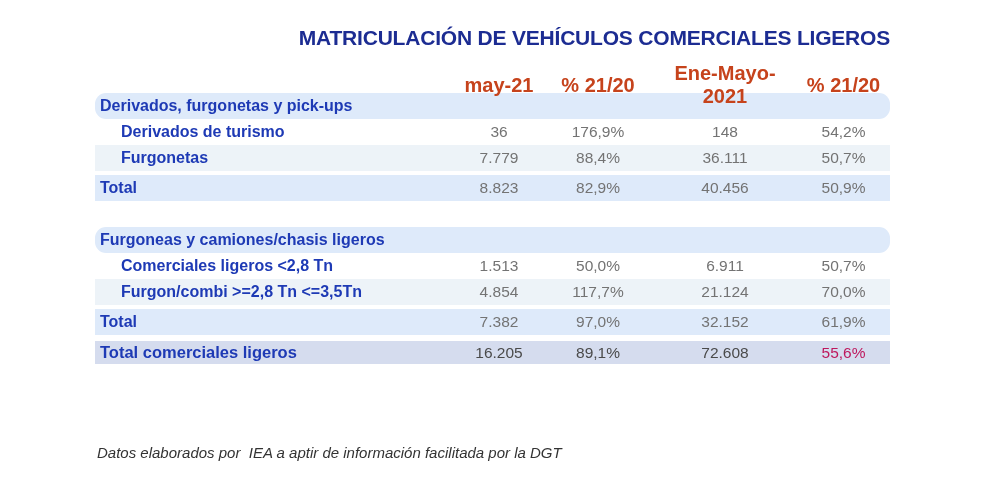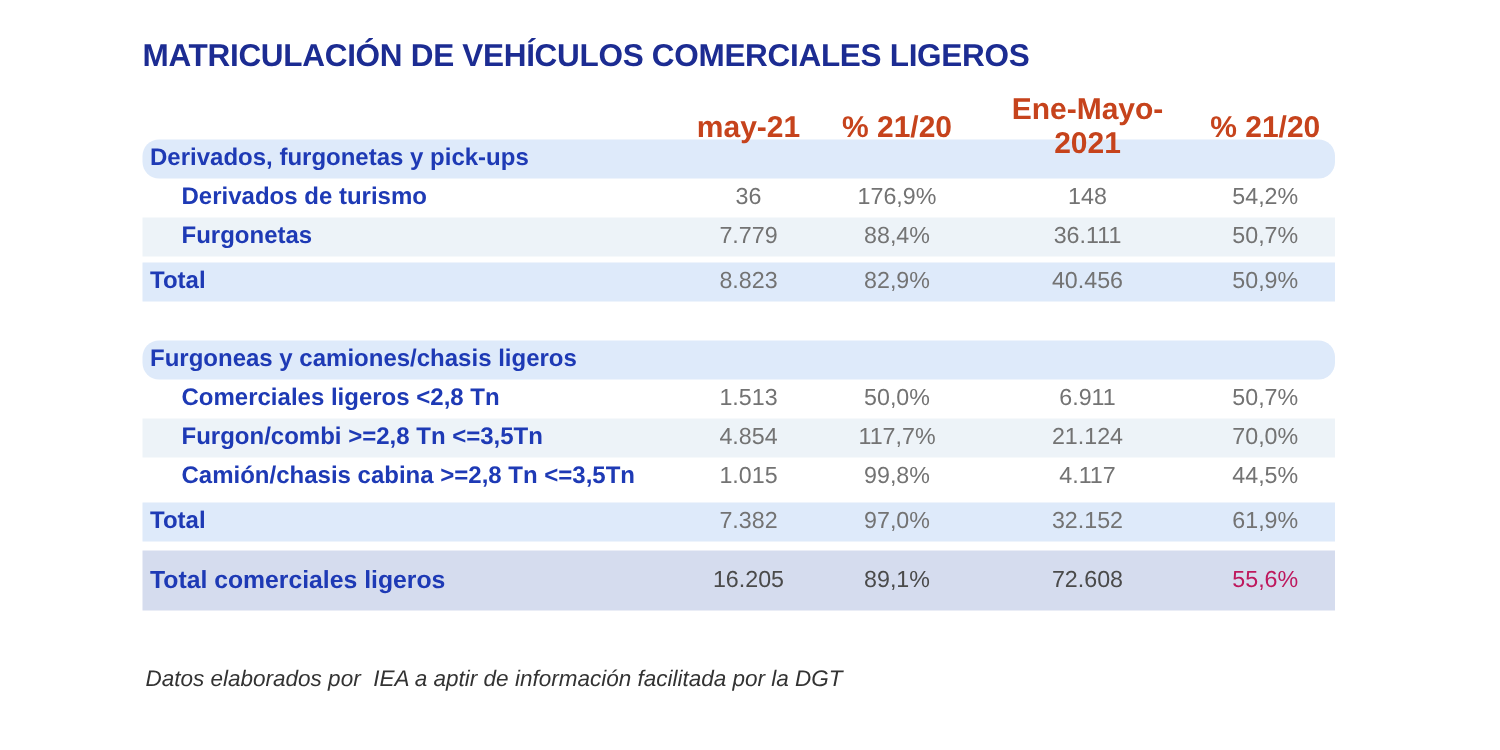--- a/index.html
+++ b/index.html
@@ -2,21 +2,21 @@
 <html><head>
 <meta charset="utf-8">
 <style>
   html, body { margin:0; padding:0; }
   body {
     width:1000px; height:500px; background:#ffffff; position:relative;
     font-family:"Liberation Sans", sans-serif; overflow:hidden;
   }
   .title {
     position:absolute; top:26px; left:95px; width:795px;
-    text-align:left; font-size:21px; font-weight:bold;
+    text-align:right; font-size:21px; font-weight:bold;
     color:#1c2c92; letter-spacing:-0.2px;
   }
   .table { position:absolute; top:62px; left:95px; width:795px; }
   .grid-row {
     display:grid;
     grid-template-columns:360px 88px 110px 144px 93px;
     align-items:center;
   }
   .head { height:31px; }
   .hcell {
@@ -27,21 +27,21 @@
     font-size:16px; font-weight:bold; color:#1e3ab5;
     padding-left:5px; white-space:nowrap; overflow:hidden;
   }
   .cell { text-align:center; font-size:15.5px; color:#737373; }
   .row.section { background:#deeafa;border-radius:11px; }
   .row.section.mt { margin-top:26px; }
   .row.data .label { padding-left:26px; }
   .row.data.stripe { background:#edf3f8; }
   .row.total { background:#deeafa; margin-top:4px; }
   .row.grand {
-    background:#d5dcee; margin-top:6px; height:40px;
+    background:#d5dcee; margin-top:6px; height:23px;
   }
   .row.grand .label { font-size:16.5px; }
   .row.grand .cell { font-weight:normal; color:#4a4a4a;text-align:center; }
   .row.grand .cell.last { color:#be185d; }
   .footnote {
     position:absolute; left:97px; top:444px;
     font-style:italic; font-size:15px; color:#333333; white-space:pre;
   }
 </style>
 </head>
@@ -100,27 +100,20 @@
         <div class="cell">6.911</div>
         <div class="cell">50,7%</div>
       </div>
       <div class="grid-row row data stripe">
         <div class="label">Furgon/combi &gt;=2,8 Tn &lt;=3,5Tn</div>
         <div class="cell">4.854</div>
         <div class="cell">117,7%</div>
         <div class="cell">21.124</div>
         <div class="cell">70,0%</div>
       </div>
-      <div class="grid-row row data">
-        <div class="label">Camión/chasis cabina &gt;=2,8 Tn &lt;=3,5Tn</div>
-        <div class="cell">1.015</div>
-        <div class="cell">99,8%</div>
-        <div class="cell">4.117</div>
-        <div class="cell">44,5%</div>
-      </div>
       <div class="grid-row row total">
         <div class="label">Total</div>
         <div class="cell">7.382</div>
         <div class="cell">97,0%</div>
         <div class="cell">32.152</div>
         <div class="cell">61,9%</div>
       </div>
       <div class="grid-row row grand">
         <div class="label">Total comerciales ligeros</div>
         <div class="cell">16.205</div>

